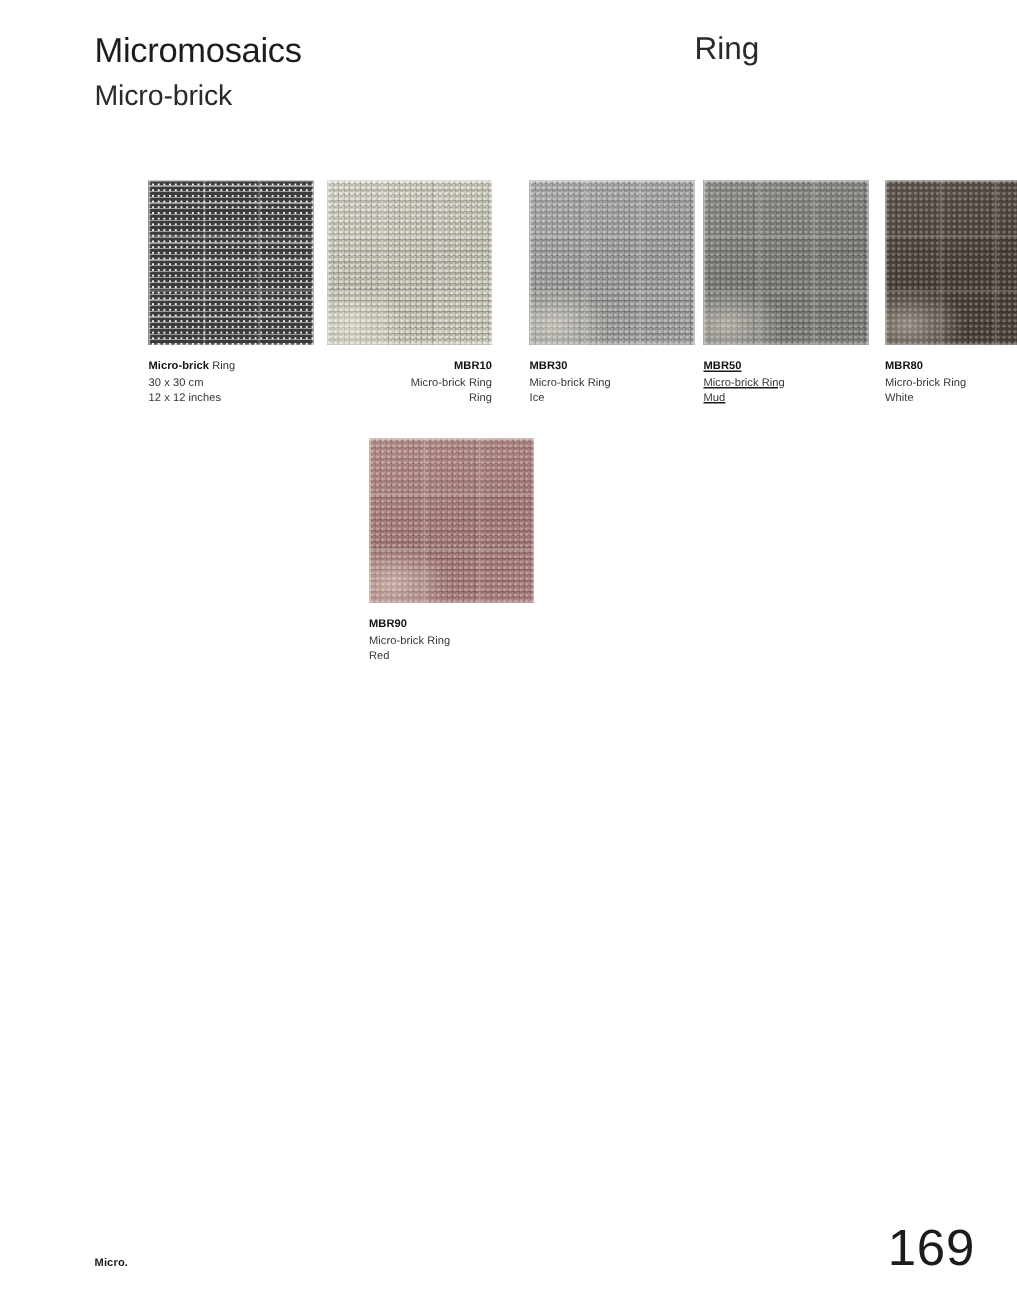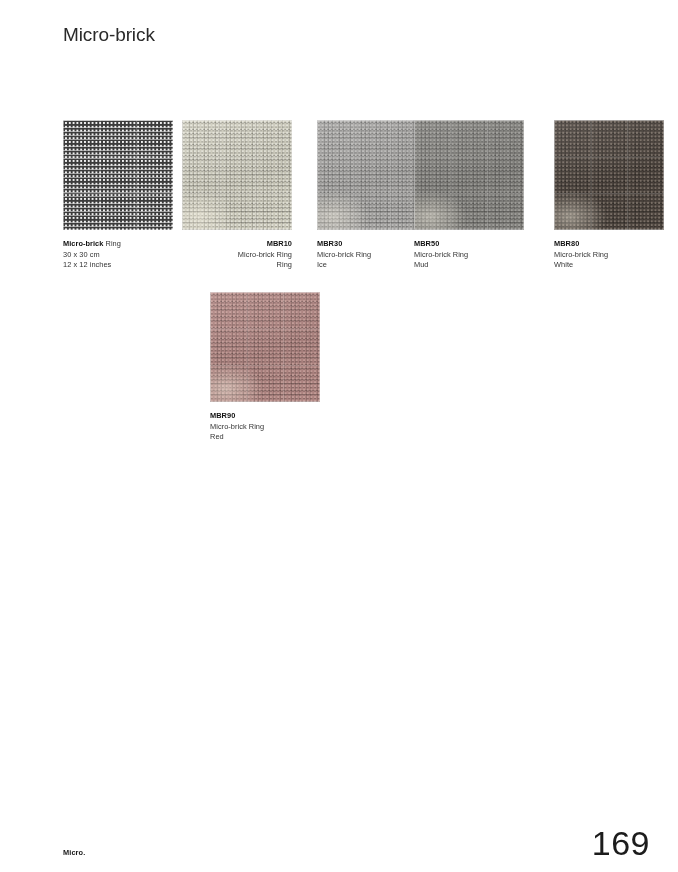--- a/index.html
+++ b/index.html
@@ -59,20 +59,21 @@
   .swatch-grid {
     position: absolute;
     left: 63px;
     top: 120px;
     width: 600px;
   }
   .swatch-row {
     display: block;
     position: relative;
     height: 172px;
+    margin-left: 36px;
   }
   .swatch-cell {
     position: absolute;
     top: 0;
     width: 110px;
   }
   .swatch-image {
     width: 110px;
     height: 110px;
     position: relative;
@@ -118,21 +119,21 @@
   .swatch-caption .line {
     display: block;
     color: #333;
   }
 
   
   .page-footer {
     position: absolute;
     left: 0;
     right: 0;
-    bottom: 9px;
+    bottom: 20px;
     height: 40px;
     text-align: right;
   }
   .footer-brand {
     position: absolute;
     left: 63px;
     bottom: 6px;
     font-size: 7.4px;
     font-weight: 700;
     color: #1a1a1a;
@@ -145,20 +146,24 @@
     font-size: 34px;
     font-weight: 400;
     color: #1c1c1c;
     letter-spacing: 0.5px;
   }
 </style>
 </head>
 <body>
 
 <div class="page-header">
+  <div class="title-row">
+    <span class="collection-title">Micromosaics</span>
+    <span class="pattern-name">Ring</span>
+  </div>
   <div class="series-title">Micro-brick</div>
 </div>
 
 <div class="swatch-grid" id="swatch-grid">
     <div class="swatch-row">
       <div class="swatch-cell" style="left: 0px;">
         <div class="swatch-image" style="background: rgb(154, 154, 154);">
           <div class="tex" style="background: repeating-linear-gradient(0deg, rgb(59, 59, 59) 0px, rgb(59, 59, 59) 3px, rgb(154, 154, 154) 3px, rgb(154, 154, 154) 3.8px), repeating-linear-gradient(90deg, rgb(59, 59, 59) 0px, rgb(59, 59, 59) 3px, rgb(154, 154, 154) 3px, rgb(154, 154, 154) 3.8px);"></div>
           <div class="tex" style="background-image: radial-gradient(rgb(242, 242, 242) 0.9px, transparent 1px); background-size: 3.8px 3.8px; background-position: 1.1px 1.1px;"></div>
           <div class="sheet-lines"></div>
@@ -193,21 +198,21 @@
           <div class="sheet-lines"></div>
           <div class="sheen" style="background: radial-gradient(55px 38px at 14% 88%, rgba(255, 250, 235, 0.42), rgba(255, 255, 255, 0) 70%), linear-gradient(160deg, rgba(255, 255, 255, 0.1), rgba(0, 0, 0, 0.06) 55%, rgba(0, 0, 0, 0.02));"></div>
           <div class="edge"></div>
         </div>
         <div class="swatch-caption">
           <span class="line"><span class="code">MBR30</span></span>
           <span class="line">Micro-brick Ring</span>
           <span class="line">Ice</span>
         </div>
       </div>
-      <div class="swatch-cell" style="left: 351px;">
+      <div class="swatch-cell" style="left: 370px; text-decoration: underline;">
         <div class="swatch-image" style="background: rgb(109, 108, 105);">
           <div class="tex" style="background: rgb(132, 131, 127);"></div>
           <div class="tex" style="background-image: repeating-linear-gradient(0deg, rgba(0, 0, 0, 0.22) 0px, rgba(0, 0, 0, 0.22) 0.7px, rgba(0, 0, 0, 0) 0.7px, rgba(0, 0, 0, 0) 3.7px), repeating-linear-gradient(90deg, rgba(0, 0, 0, 0.16) 0px, rgba(0, 0, 0, 0.16) 0.7px, rgba(0, 0, 0, 0) 0.7px, rgba(0, 0, 0, 0) 3.7px);"></div>
           <div class="tex" style="background-image: radial-gradient(circle at 50% 45%, rgb(163, 162, 158) 0px, rgb(163, 162, 158) 0.8px, rgba(255, 255, 255, 0) 1.5px), radial-gradient(circle at 50% 70%, rgba(0, 0, 0, 0.2) 0px, rgba(0, 0, 0, 0.2) 0.7px, rgba(0, 0, 0, 0) 1.4px); background-size: 3.7px 3.7px, 3.7px 3.7px; background-position: 0px 0px, 0px 0.6px;"></div>
           <div class="sheet-lines"></div>
           <div class="sheen" style="background: radial-gradient(55px 38px at 14% 88%, rgba(255, 250, 235, 0.42), rgba(255, 255, 255, 0) 70%), linear-gradient(160deg, rgba(255, 255, 255, 0.1), rgba(0, 0, 0, 0.06) 55%, rgba(0, 0, 0, 0.02));"></div>
           <div class="edge"></div>
         </div>
         <div class="swatch-caption">
           <span class="line"><span class="code">MBR50</span></span>

